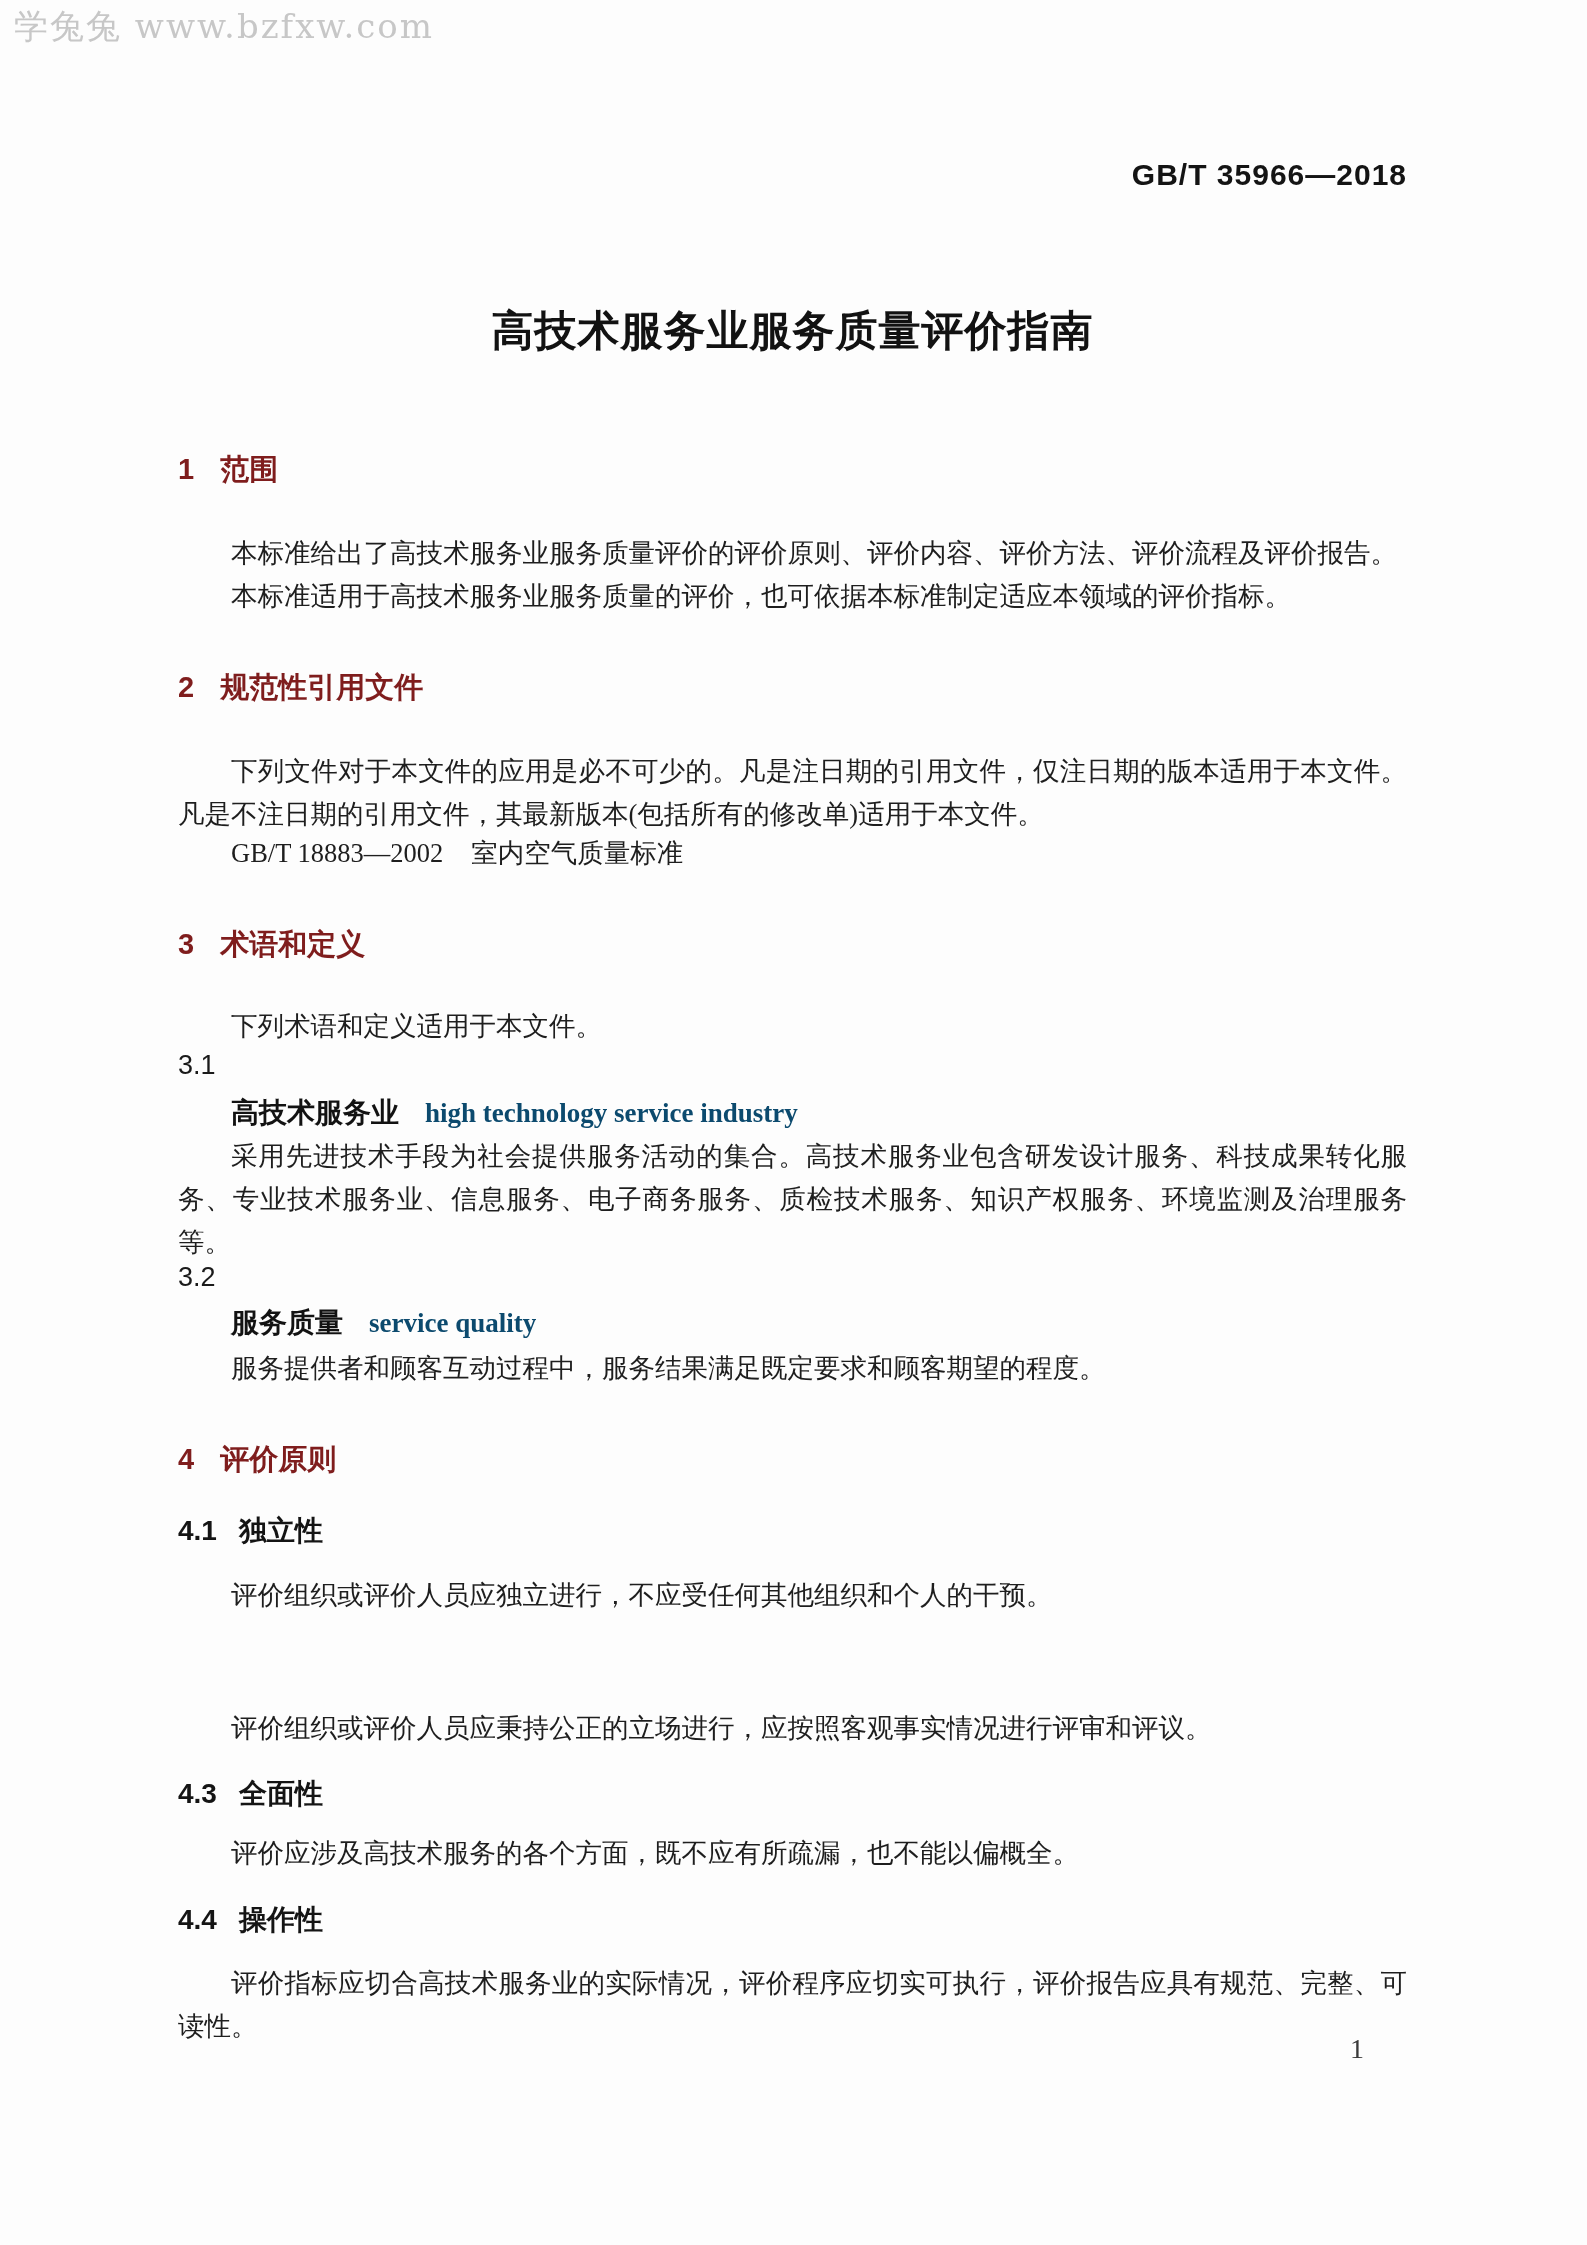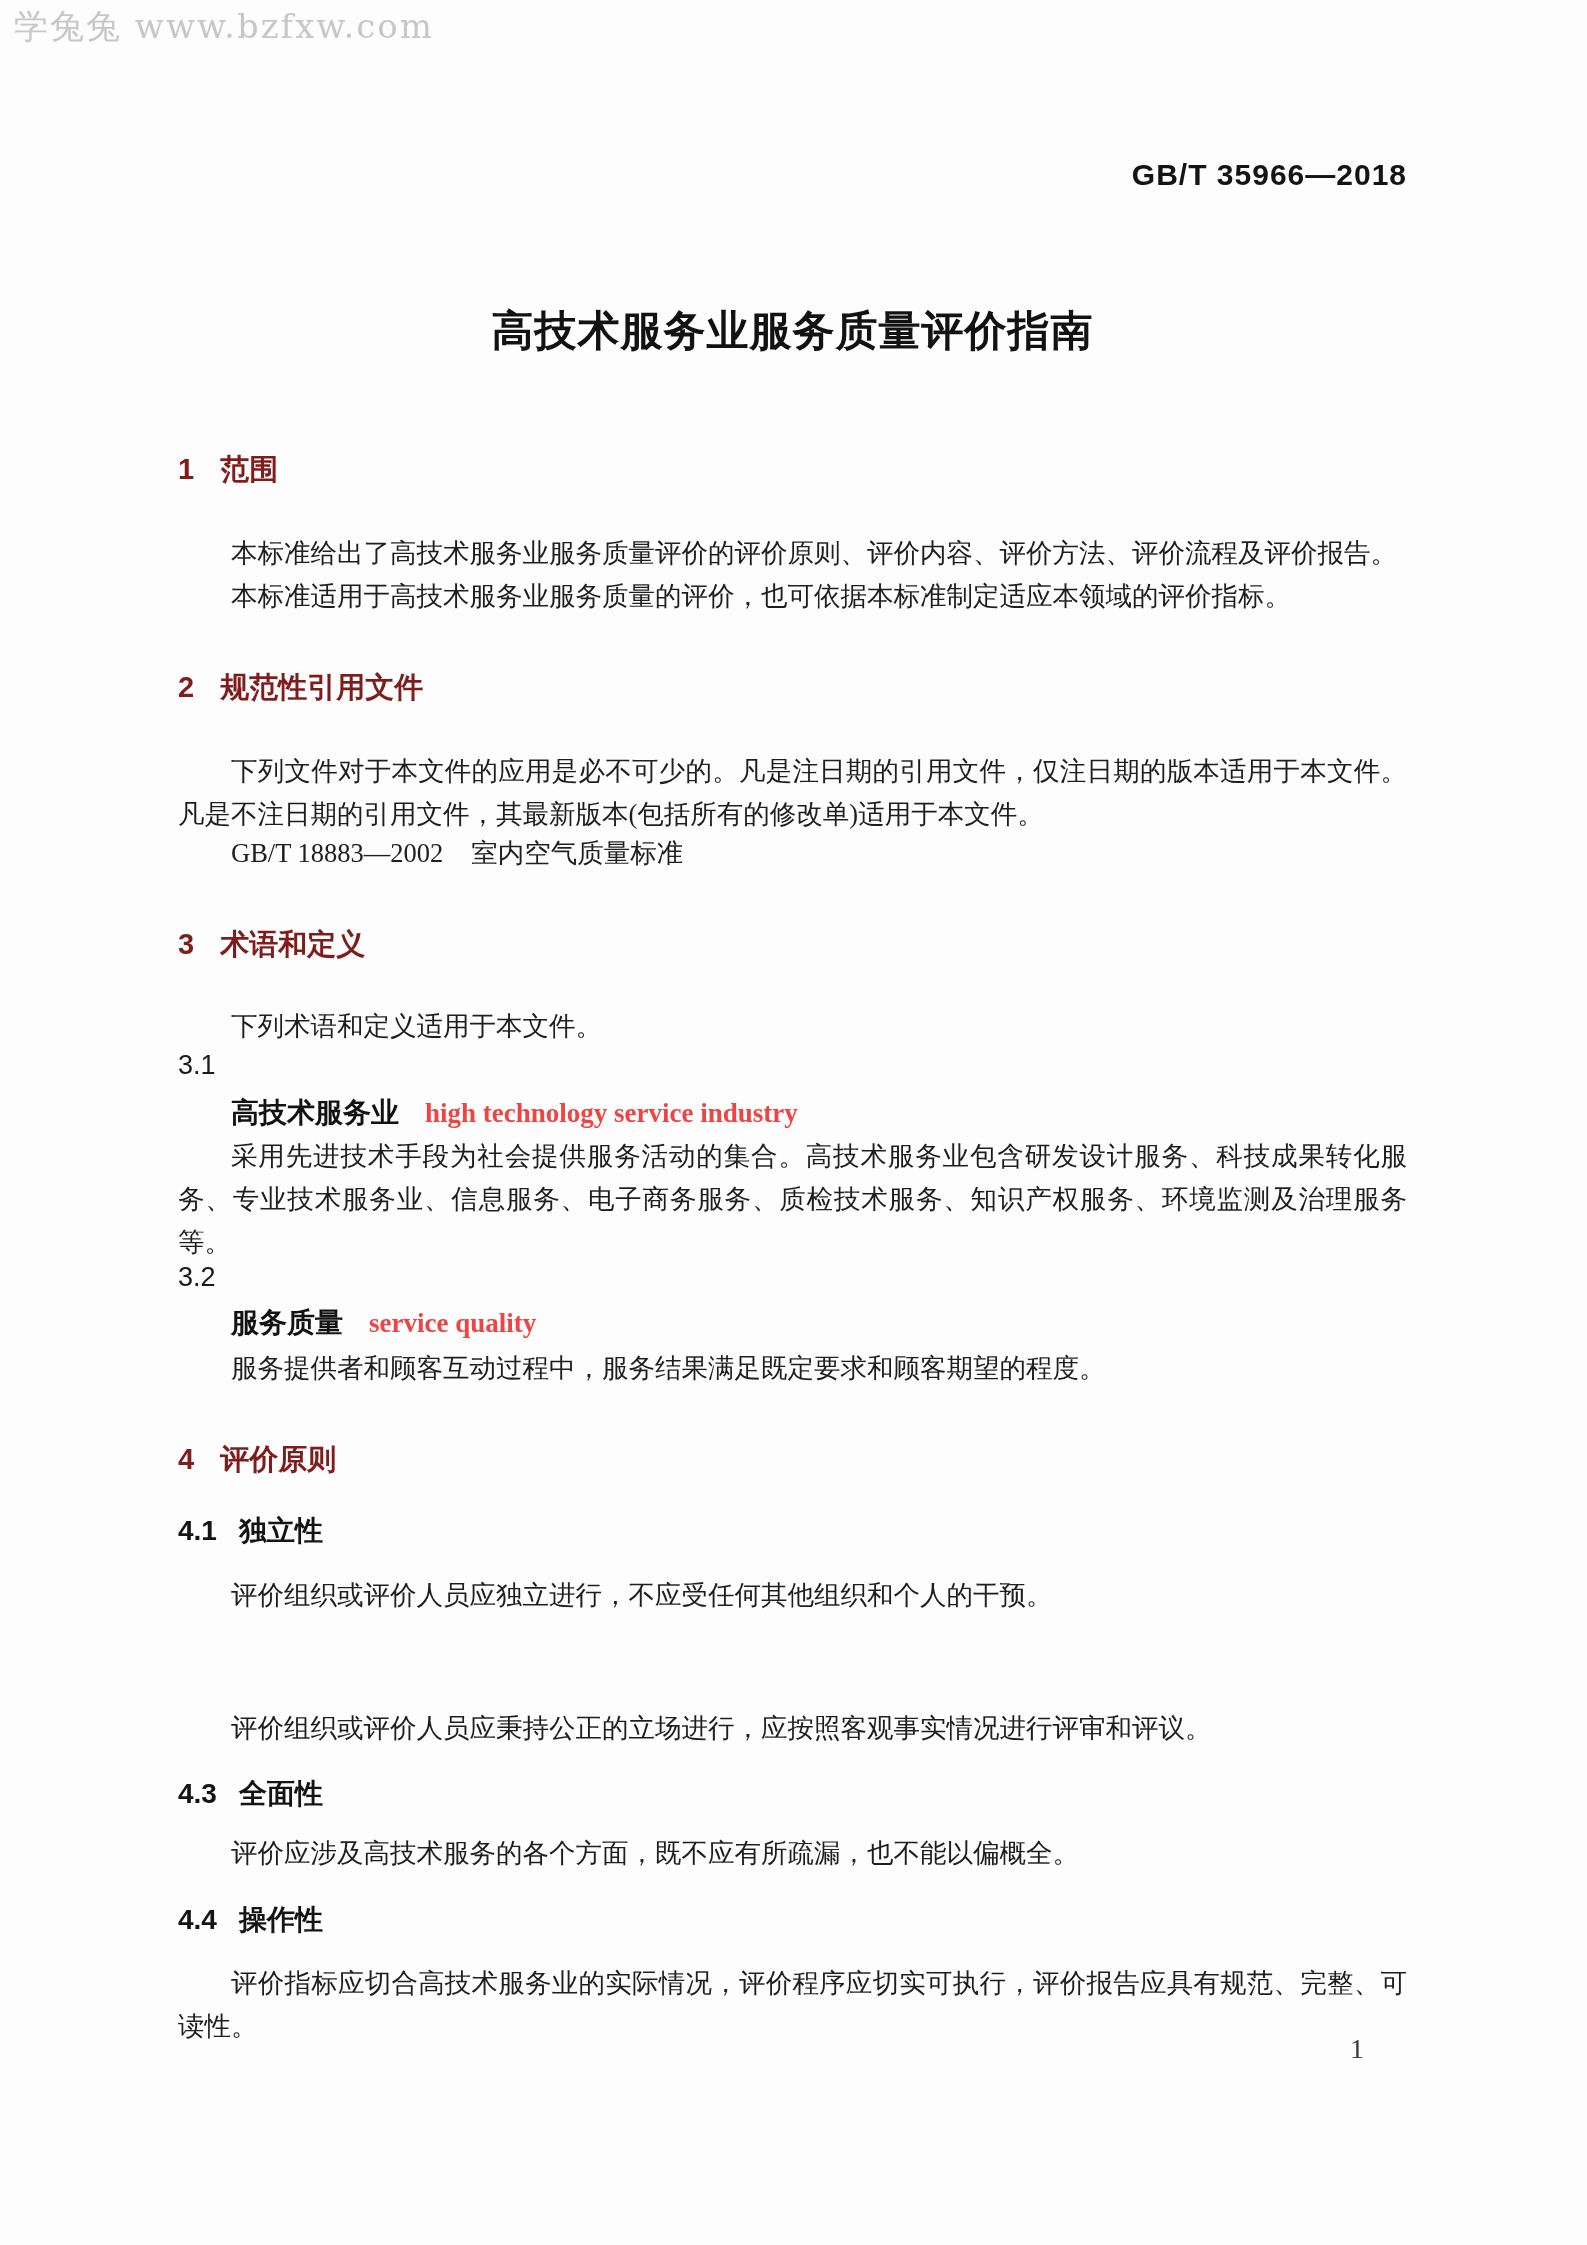--- a/index.html
+++ b/index.html
@@ -86,21 +86,21 @@
     font-weight: bold;
     font-size: 28px;
     color: #121212;
     margin-top: 44px;
   }
   .term-line .en {
     font-family: "Liberation Serif", "DejaVu Serif", serif;
     font-weight: bold;
     font-size: 27px;
     margin-left: 26px;
-    color: #ef4444;
+    color: #0c4a6e;
   }
 
   .ref-line {
     left: 178px; width: 1229px;
     text-indent: 53px;
     font-size: 26.5px;
     color: #1e1e1e;
   }
   .ref-line .ref-title { margin-left: 28px; }
 

